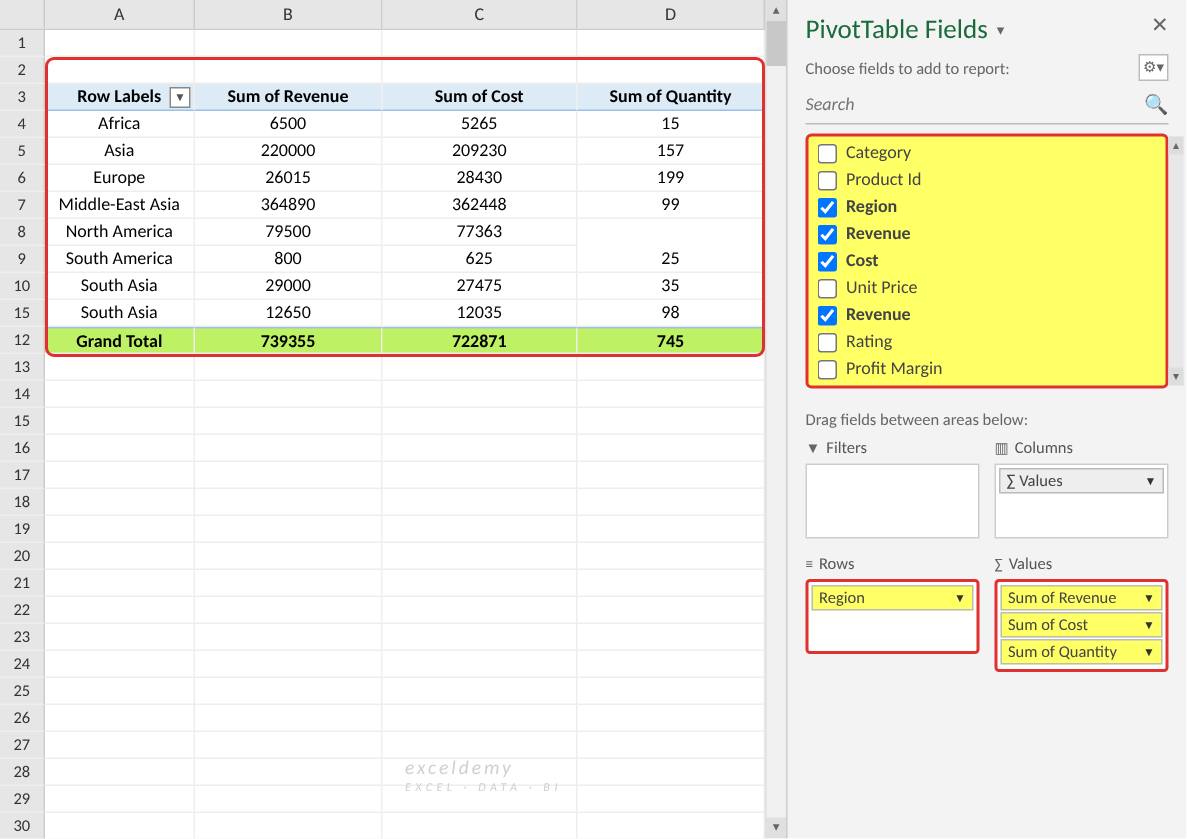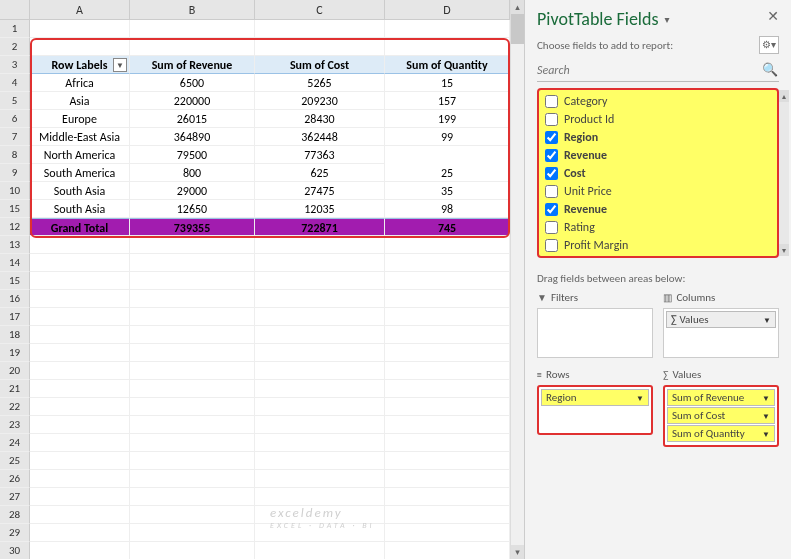--- a/index.html
+++ b/index.html
@@ -17,21 +17,21 @@
 .grid-body { display: flex; }
 .row-headers { width: 30px; }
 .rowh { height: 18px; font-size: 11px; color: #333; text-align: center; line-height: 18px; border-right: 1px solid #ccc; border-bottom: 1px solid #eee; background: #e6e6e6; }
 
 .cells { position: relative; }
 .row { display: flex; height: 18px; }
 .cell { font-size: 12px; text-align: center; line-height: 18px; border-right: 1px solid #eee; border-bottom: 1px solid #eee; overflow: hidden; white-space: nowrap; }
 .cell.A { width: 100px; } .cell.B { width: 125px; } .cell.C { width: 130px; } .cell.D { width: 125px; }
 
 .pivot-header-row .cell { background: #ddebf7; font-weight: bold; border-bottom: 1px solid #9bc2e6; }
-.pivot-total-row .cell { background: #a21caf; font-weight: bold; border-top: 1px solid #9bc2e6; }
+.pivot-total-row .cell { background: #bef264; font-weight: bold; border-top: 1px solid #9bc2e6; }
 .pivot-header-row .cell.A { position: relative; }
 .dropdown-btn { position: absolute; right: 2px; top: 2px; width: 14px; height: 14px; background: #fff; border: 1px solid #888; font-size: 8px; line-height: 12px; text-align: center; color: #555; }
 
 .redbox-table { position: absolute; left: 30px; top: 38px; width: 480px; height: 200px; border: 2px solid #e03030; border-radius: 6px; pointer-events: none; }
 
 .watermark { position: absolute; left: 270px; top: 505px; color: #d0d0d0; font-size: 13px; font-style: italic; letter-spacing: 2px; }
 .watermark .sub { font-size: 8px; letter-spacing: 3px; display: block; text-align: right; }
 
 .vscroll { position: absolute; right: 0; top: 0; width: 14px; height: 559px; background: #f0f0f0; border-left: 1px solid #ddd; }
 .vscroll .up, .vscroll .down { height: 14px; text-align: center; font-size: 9px; line-height: 14px; color: #666; background: #e0e0e0; }

